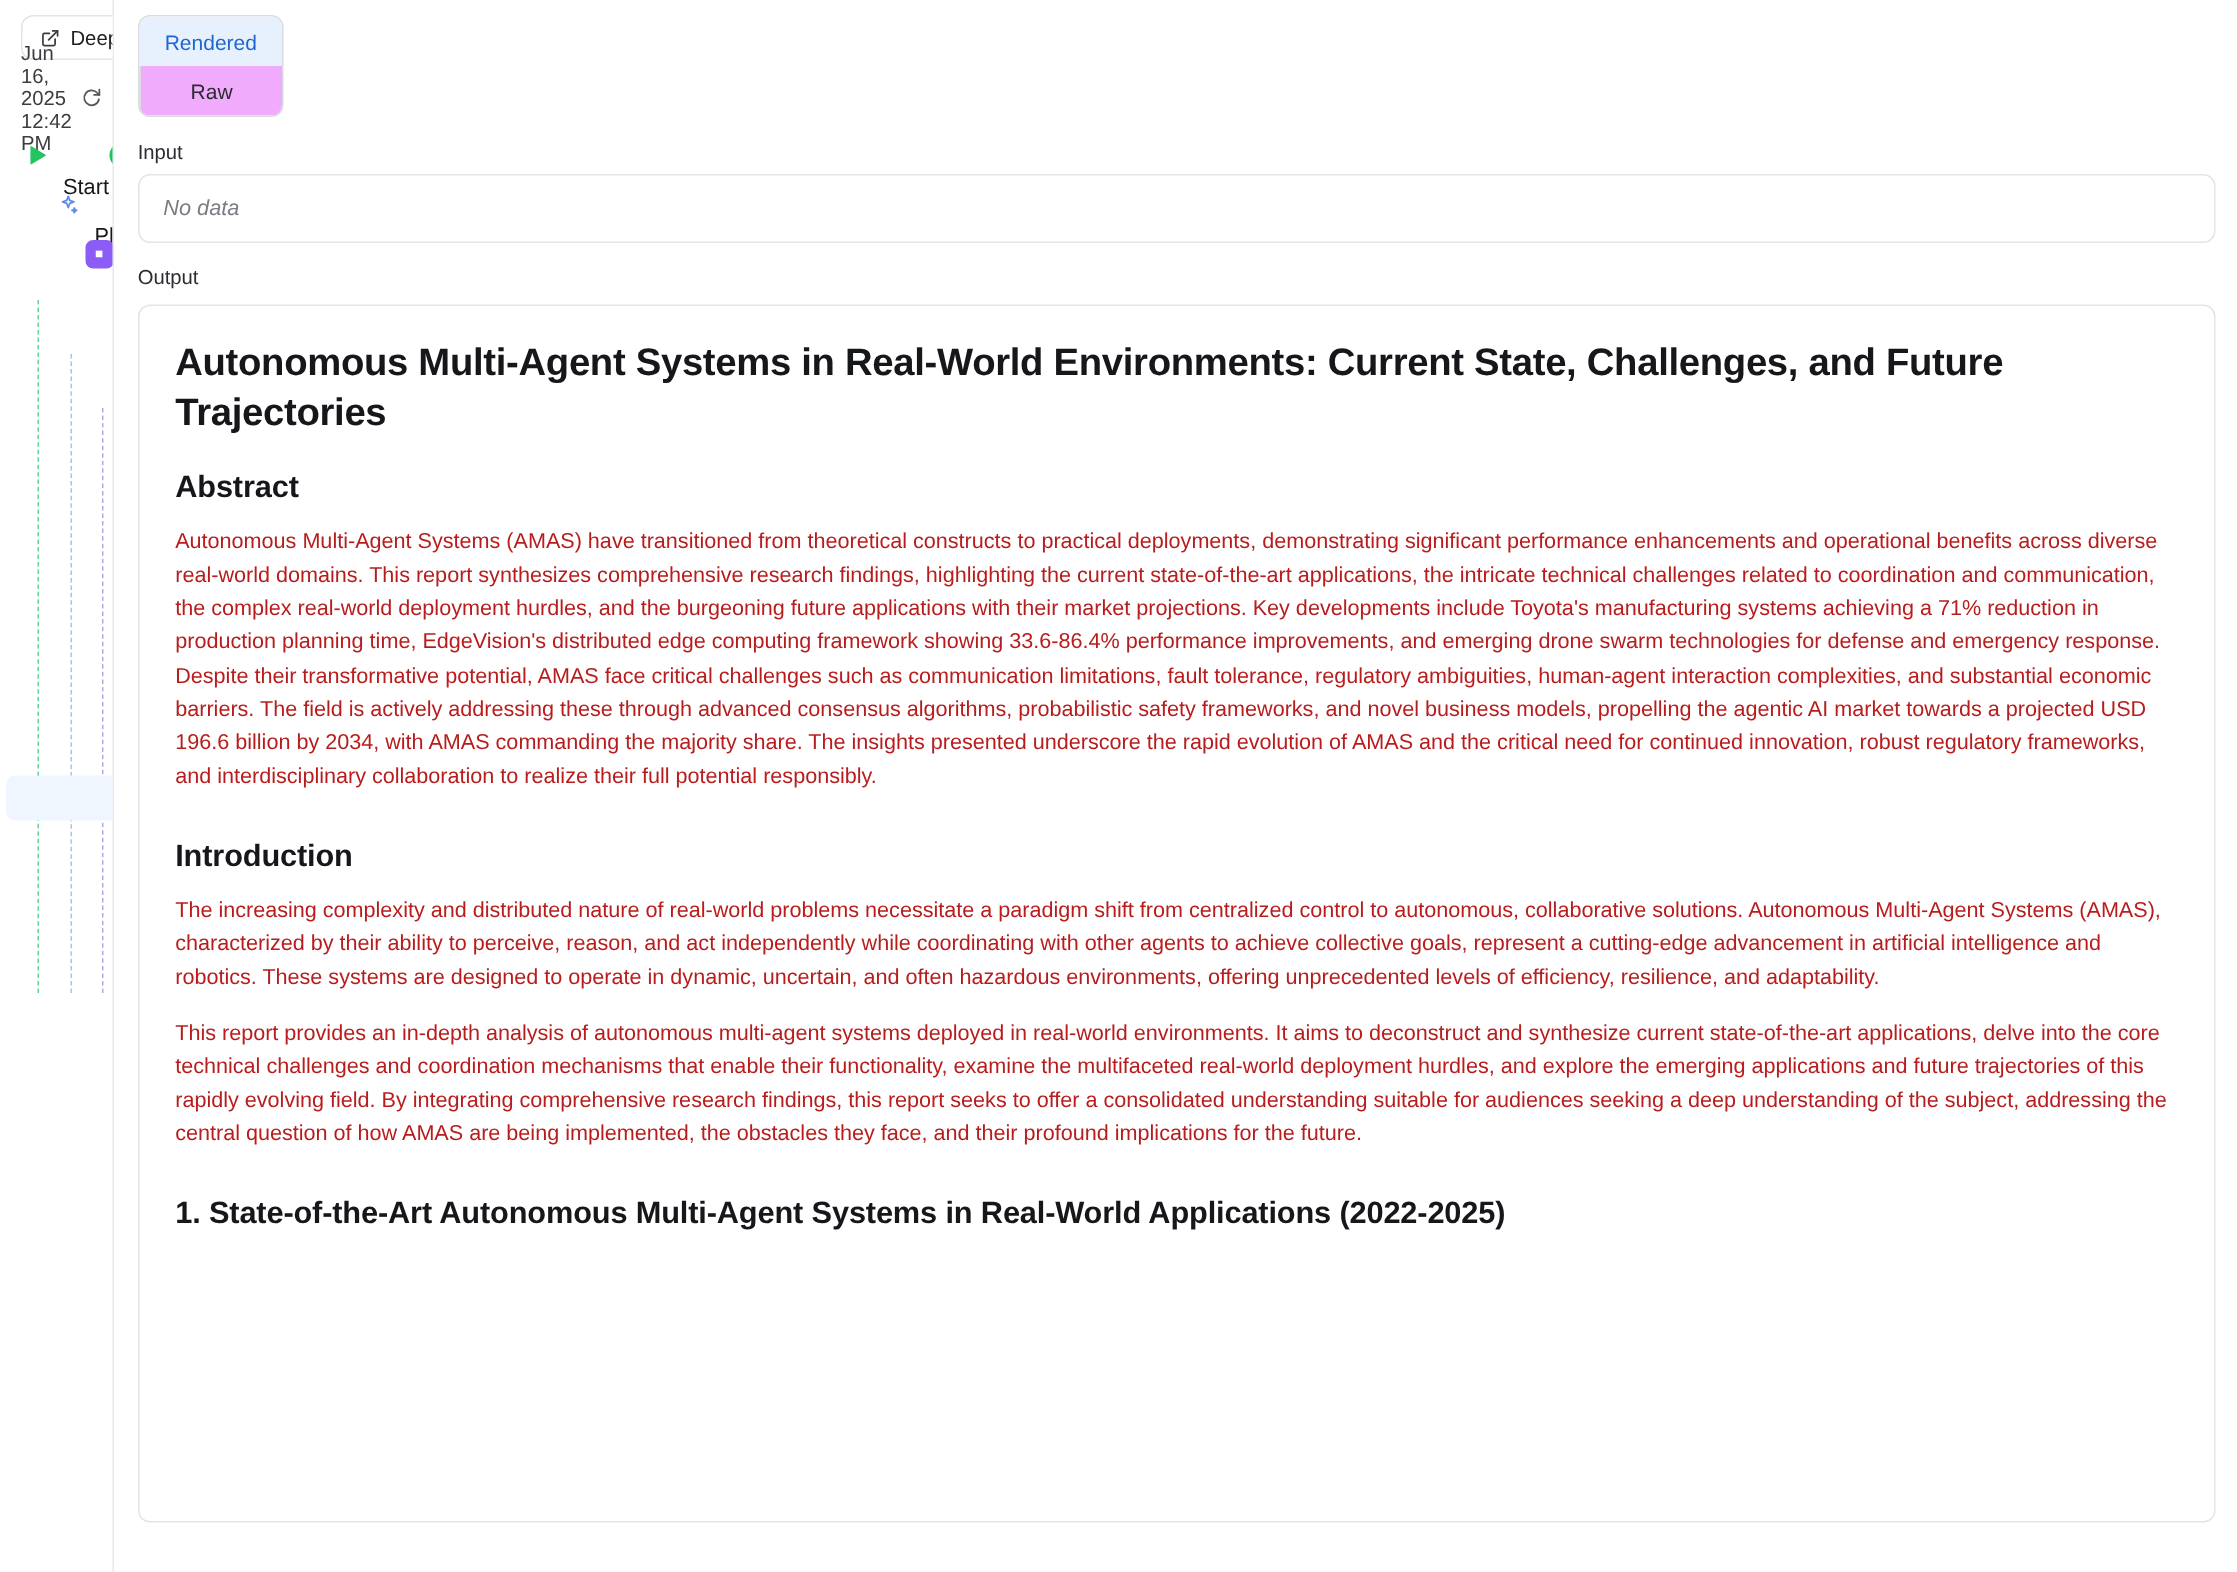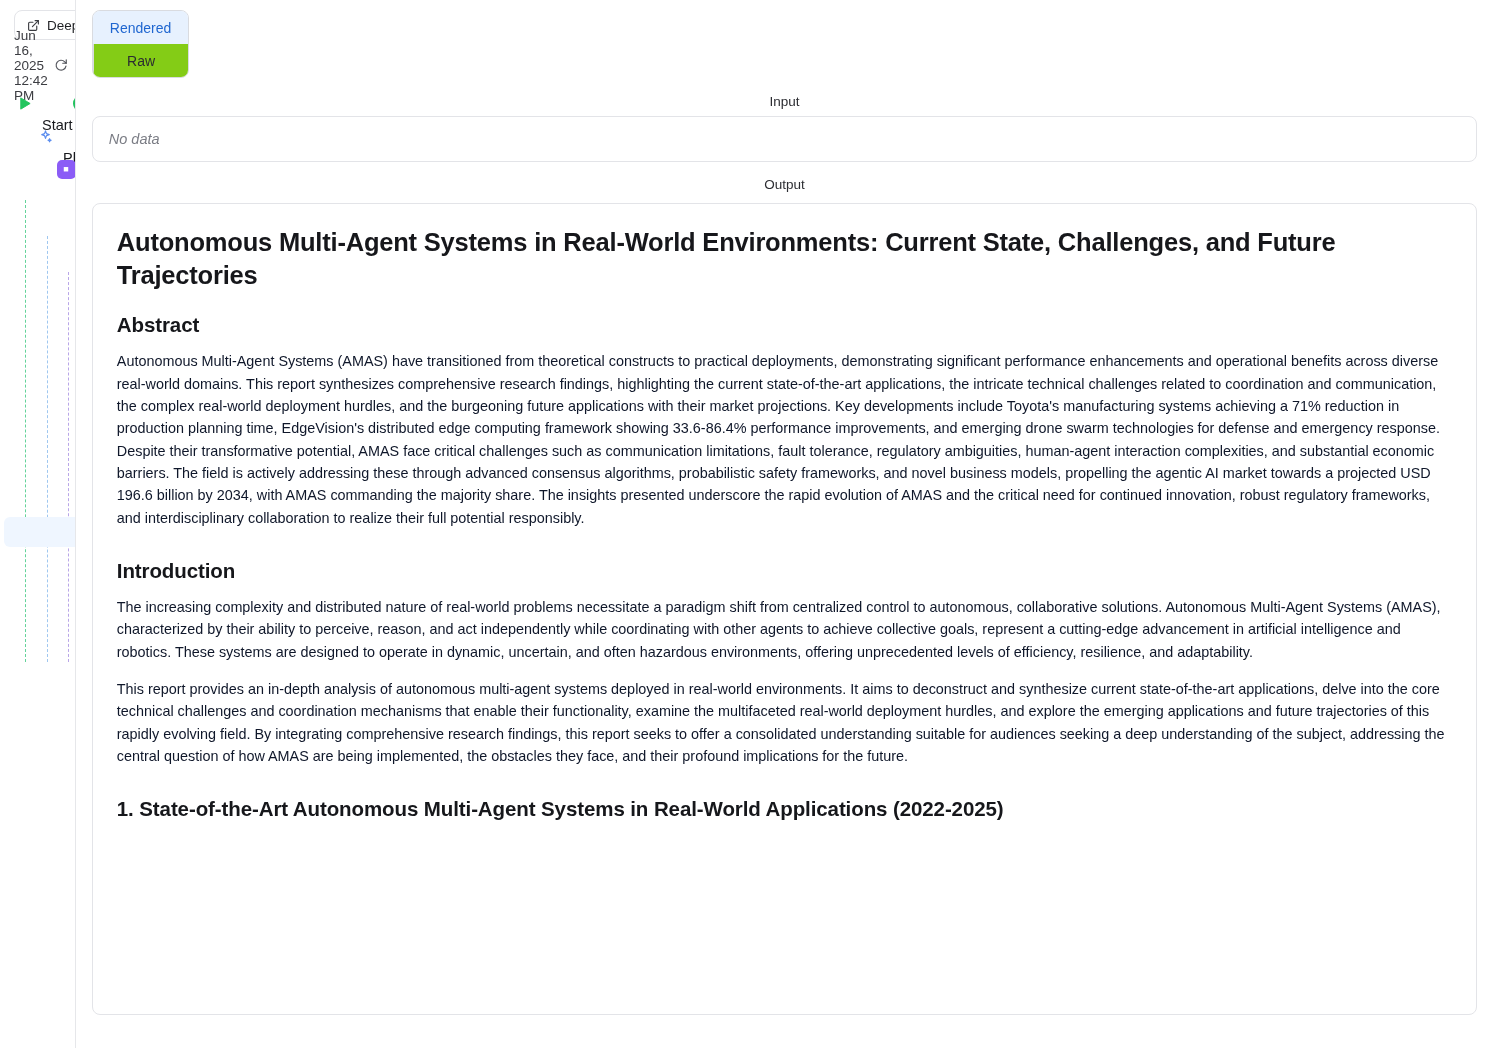--- a/index.html
+++ b/index.html
@@ -160,36 +160,35 @@
     border: 1px solid #d9dbe0;
     border-radius: 8px;
     overflow: hidden;
     margin-bottom: 16px;
     flex-direction: column;
   }
   .seg-btn {
     height: 33px;
     padding: 0 17px;
     font-size: 14px;
-    background: #84cc16;
+    background: #f0abfc;
     border: none;
     cursor: pointer;
     color: #2b2c31;
   }
   .seg-btn.active {
     background: #e7f1fe;
     color: #1f66d0;
   }
   .seg-btn + .seg-btn { border-left: 1px solid #d9dbe0; }
 
   .field-label {
     font-size: 13.5px;
     color: #2c2d32;
     margin-bottom: 7px;
-    text-align: center;
   }
   .input-box {
     border: 1px solid #e3e4e8;
     border-radius: 8px;
     padding: 14px 16px;
     font-size: 14.5px;
     font-style: italic;
     color: #7b7d85;
     margin-bottom: 15px;
     background: #fff;
@@ -215,21 +214,21 @@
     font-size: 20.5px;
     font-weight: bold;
     color: #16171b;
     margin: 0 0 13px 0;
     letter-spacing: -0.1px;
   }
   .doc-h2.spaced { margin-top: 30px; }
   .doc-p {
     font-size: 14.4px;
     line-height: 1.55;
-    color: #0f172a;
+    color: #b91c1c;
     margin: 0 0 15px 0;
   }
 </style>
 </head>
 <body>
 
 <div class="app">
 
   <div class="sidebar">
 

